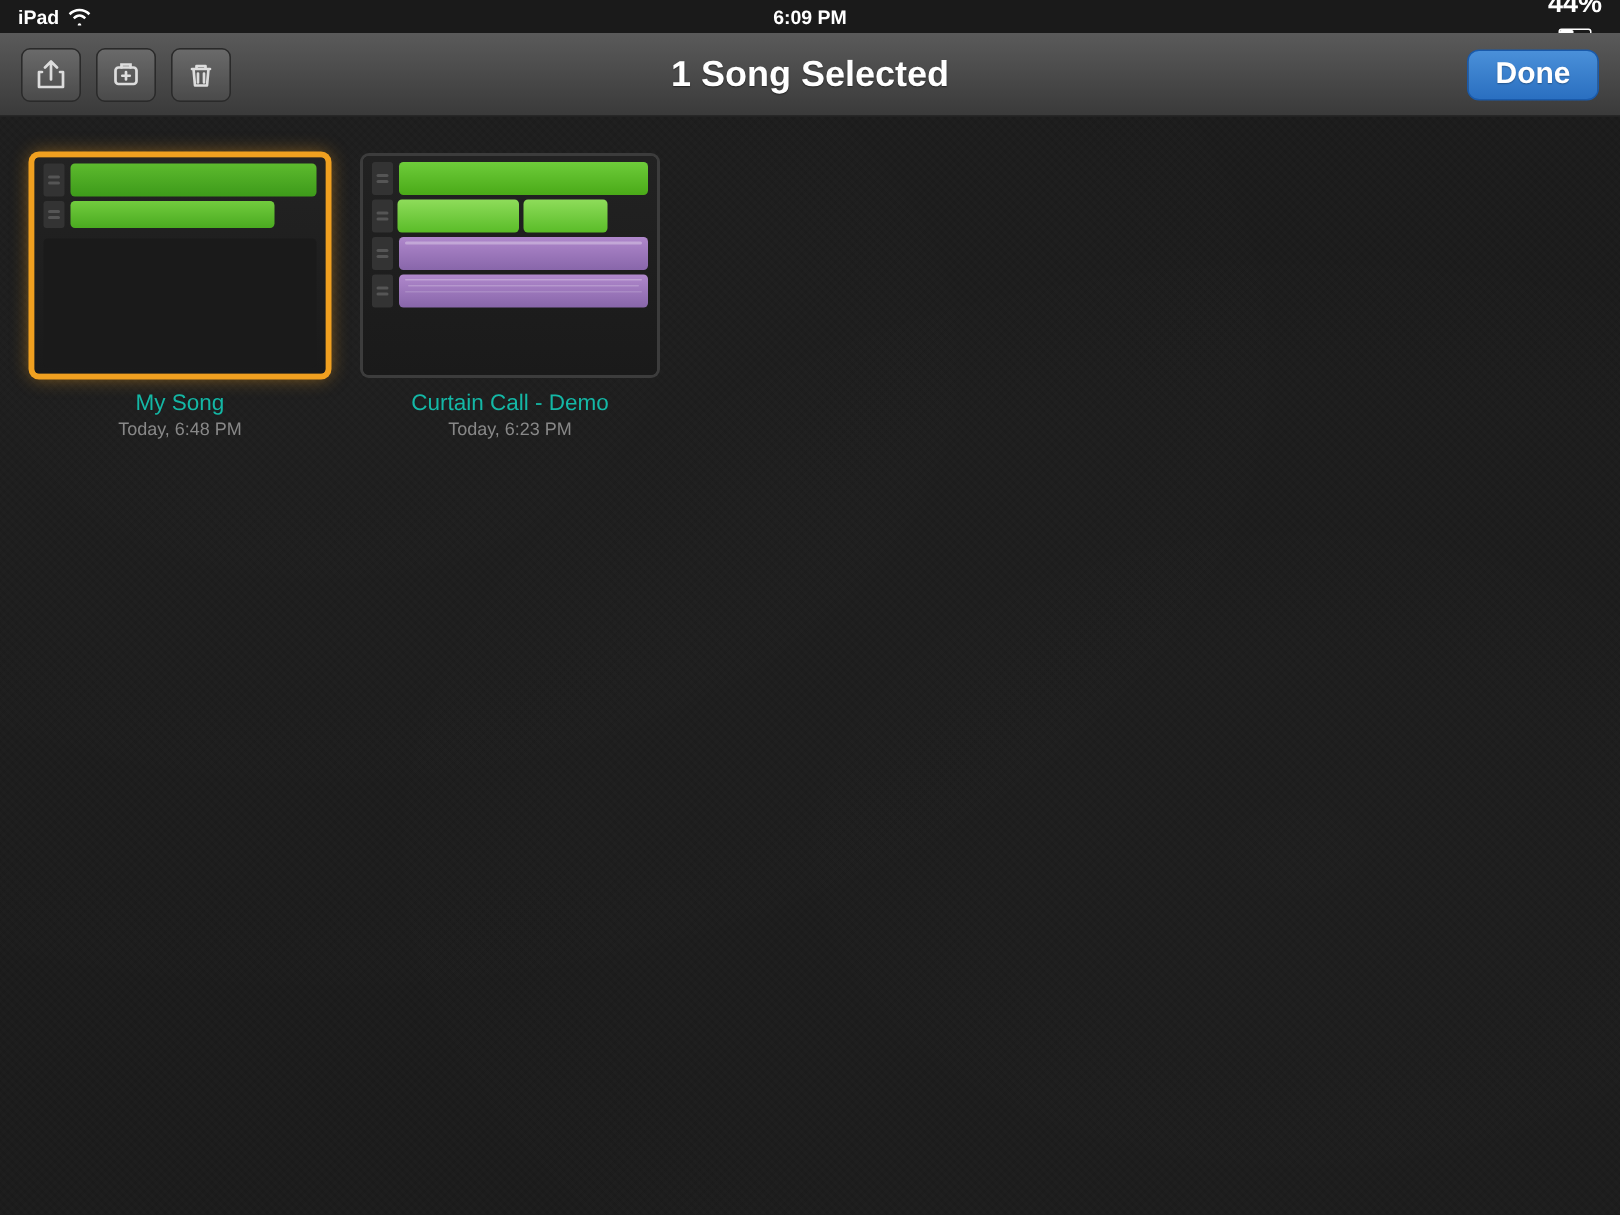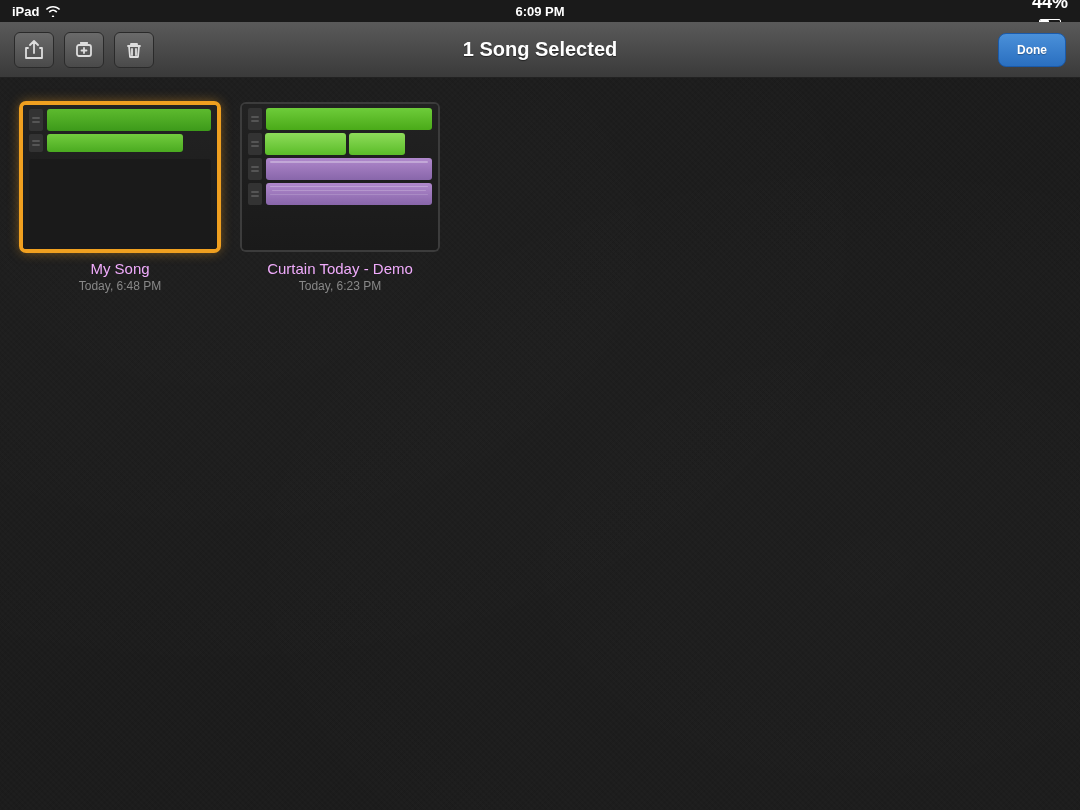--- a/index.html
+++ b/index.html
@@ -151,38 +151,38 @@
       cursor: pointer;
       color: #ddd;
       font-size: 18px;
     }
 
     .toolbar-title {
       position: absolute;
       left: 50%;
       transform: translateX(-50%);
       color: #fff;
-      font-size: 20px;
+      font-size: 24px;
       font-weight: 600;
       text-shadow: 0 1px 1px rgba(0,0,0,0.5);
       white-space: nowrap;
     }
 
     .toolbar-right {
       margin-left: auto;
     }
 
     .done-btn {
       height: 34px;
       padding: 0 18px;
       background: linear-gradient(to bottom, #4a90d9, #2a6fc0);
       border: 1px solid #1a5aaa;
       border-radius: 8px;
       color: #fff;
-      font-size: 12px;
+      font-size: 20px;
       font-weight: 600;
       cursor: pointer;
       text-shadow: 0 1px 1px rgba(0,0,0,0.3);
     }
 
     
     .songs-area {
       position: absolute;
       top: 78px;
       left: 0;
@@ -217,21 +217,21 @@
       border: 3px solid #f0a020;
       box-shadow: 0 0 0 1px #f0a020, 0 0 12px rgba(240,160,32,0.5);
     }
 
     .song-item:not(.selected) .song-thumbnail {
       border: 2px solid rgba(255,255,255,0.15);
     }
 
     .song-title {
       margin-top: 8px;
-      color: #f0abfc;
+      color: #14b8a6;
       font-size: 15px;
       font-weight: 500;
       text-align: center;
     }
 
     .song-date {
       margin-top: 2px;
       color: #888;
       font-size: 12px;
     }
@@ -462,17 +462,17 @@
               <span></span>
             </div>
           <div class="track-block purple" style="position:relative; overflow:hidden;">
             <div style="position:absolute;top:3px;left:4px;right:4px;height:1px;background:rgba(255,255,255,0.25);border-radius:1px;"></div>
             <div style="position:absolute;top:7px;left:6px;right:6px;height:1px;background:rgba(255,255,255,0.2);border-radius:1px;"></div>
             <div style="position:absolute;top:11px;left:4px;right:4px;height:1px;background:rgba(255,255,255,0.15);border-radius:1px;"></div>
           </div>
         </div>
       </div>
     </div>
-    <div class="song-title">Curtain Today - Demo</div>
+    <div class="song-title">Curtain Call - Demo</div>
     <div class="song-date">Today, 6:23 PM</div>
   </div>
 
 </div>
 
 </body></html>

